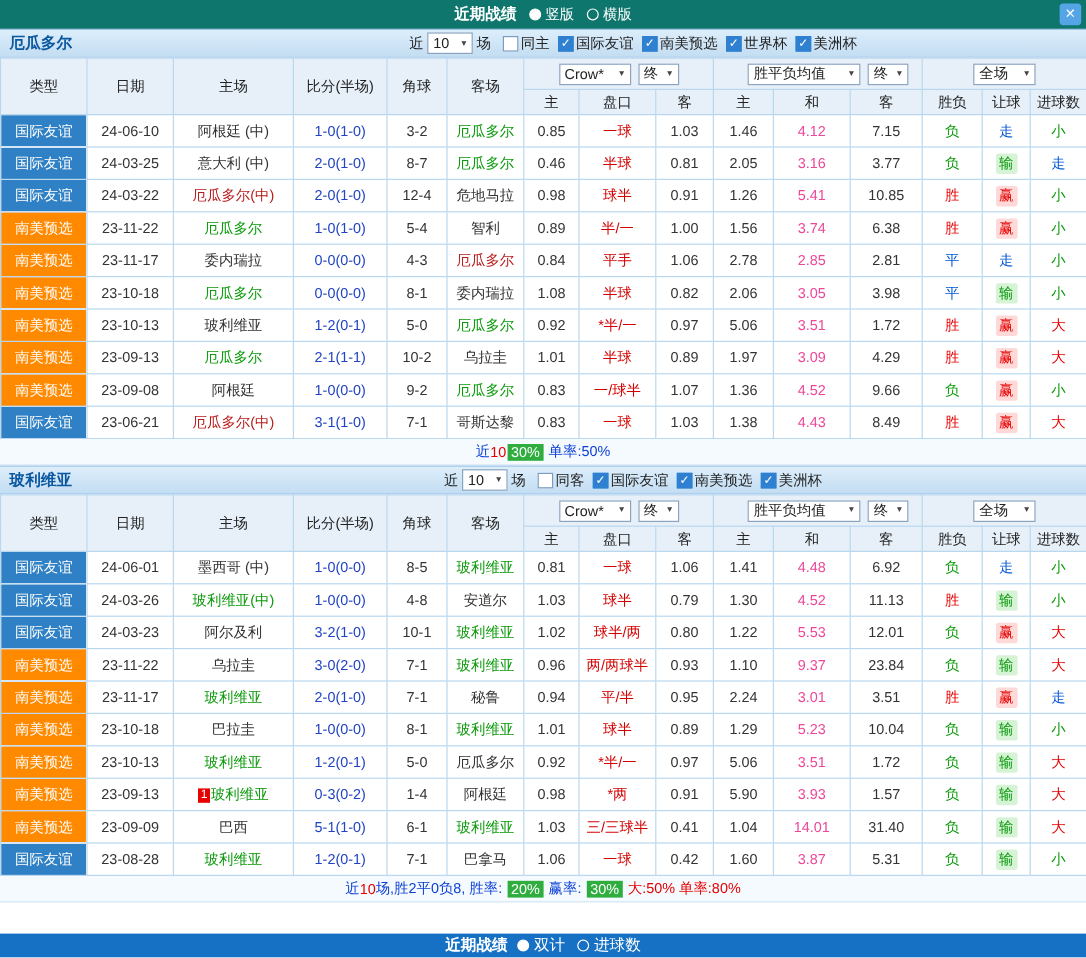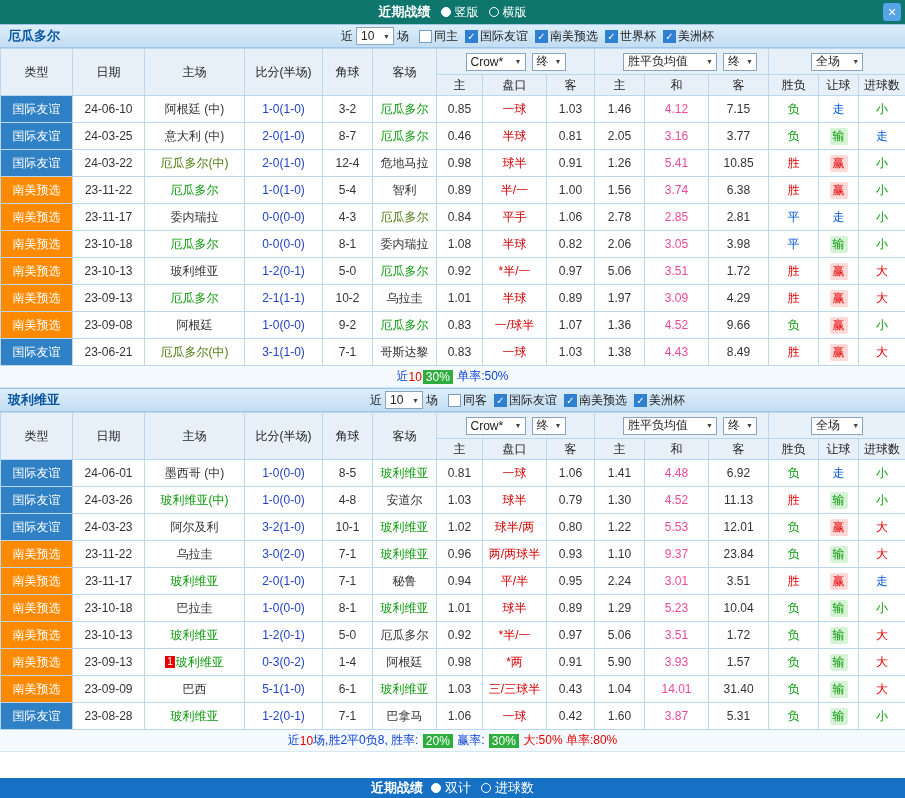--- a/index.html
+++ b/index.html
@@ -66,21 +66,21 @@
   }
   .stats tr.h1 th { height:26px; }
   .stats tr.h2 th { height:21px; }
   .stats td {
     border:1px solid #b9d7ef; height:27px; text-align:center;
     overflow:hidden; white-space:nowrap;
   }
   .group-selects { display:flex; justify-content:center; align-items:center; gap:6px; }
   .td-type { color:#fff; }
   .tc-green { color:#0a9a0a; }
-  .tc-red { color:#4d7c0f; }
+  .tc-red { color:#b91c1c; }
   .tc-black { color:#333; }
   .td-score { color:#2143c4; }
   .td-handicap { color:#d40000; }
   .td-draw { color:#ec4899; }
   .pill { display:inline-block; padding:0 3px; border-radius:2px; }
   .badge {
     display:inline-block; background:#e60000; color:#fff; font-size:10px;
     padding:0 2px; margin-right:1px; line-height:12px; vertical-align:1px;
   }
   .summary {
@@ -612,21 +612,21 @@
         </tr>
         <tr>
           <td class="td-type" style="background: rgb(255, 138, 0);">南美预选</td>
           <td>23-09-09</td>
           <td class="tc-black">巴西</td>
           <td class="td-score">5-1(1-0)</td>
           <td>6-1</td>
           <td class="tc-green">玻利维亚</td>
           <td>1.03</td>
           <td class="td-handicap">三/三球半</td>
-          <td>0.43</td>
+          <td>0.41</td>
           <td>1.04</td>
           <td class="td-draw">14.01</td>
           <td>31.40</td>
           <td style="color: rgb(10, 154, 10);">负</td>
           <td><span class="pill" style="color: rgb(10, 154, 10); background: rgb(214, 243, 214);">输</span></td>
           <td style="color: rgb(230, 0, 0);">大</td>
         </tr>
         <tr>
           <td class="td-type" style="background: rgb(47, 128, 196);">国际友谊</td>
           <td>23-08-28</td>

